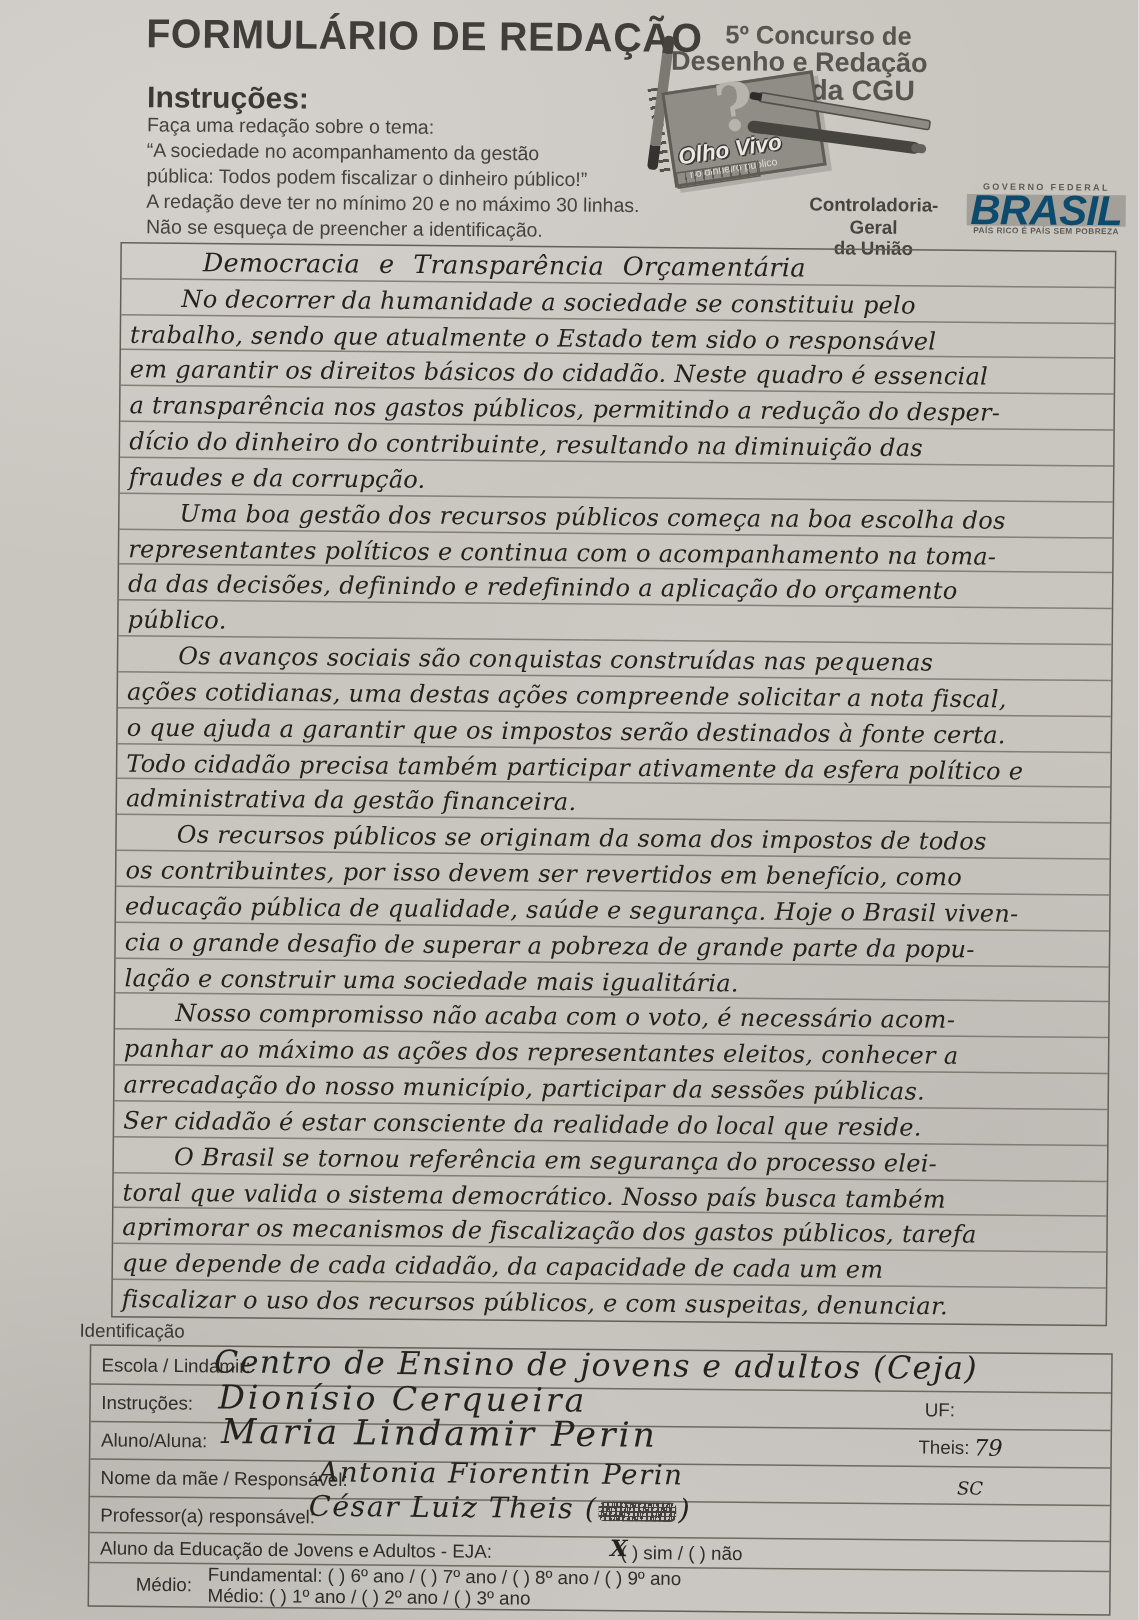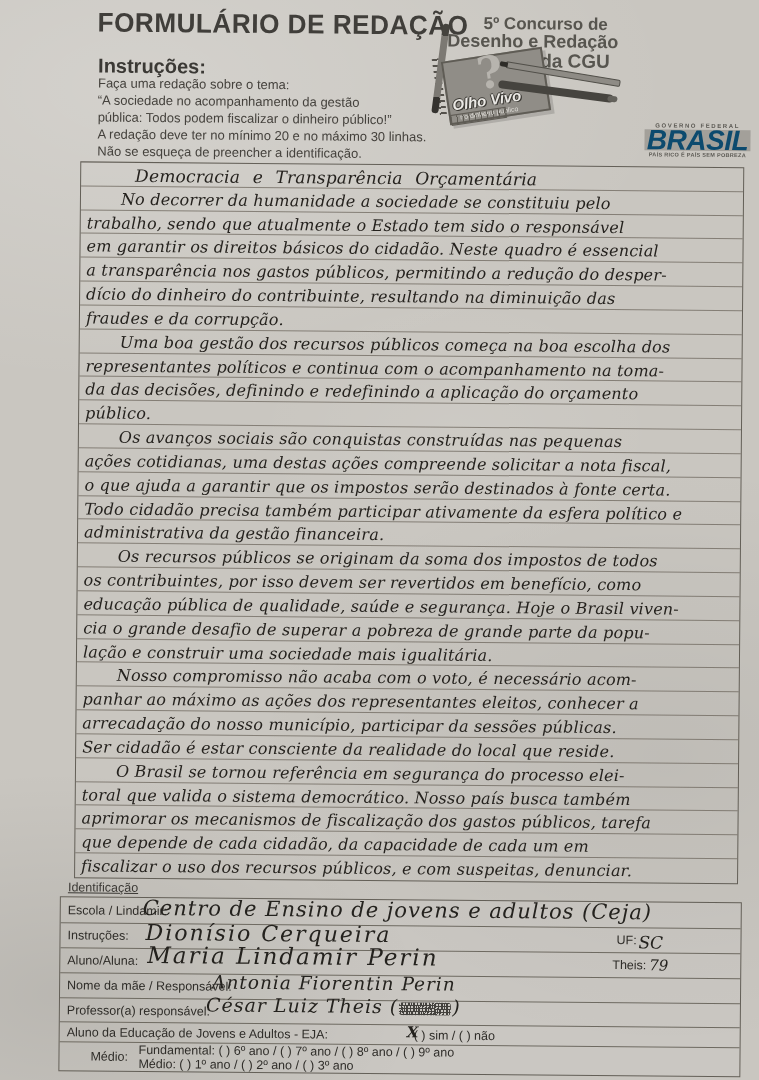--- a/index.html
+++ b/index.html
@@ -71,21 +71,21 @@
   .row { flex:none; height:23.83px; box-sizing:border-box;
     border-bottom:1px solid rgba(108,102,92,.75);
     font-family:"DejaVu Serif", serif; font-style:italic; color:#25221e;
     font-size:16px; line-height:26px; letter-spacing:.2px;
     white-space:nowrap; overflow:visible; padding-left:6px; }
   .row:last-child { border-bottom:none; }
   .row.p { padding-left:40px; }
   .row.t { padding-left:54px; font-size:17px; word-spacing:7px; }
 
   
-  .id-label { position:absolute; left:71px; top:883px; font-size:12.5px; color:#3b3935;text-decoration:underline; }
+  .id-label { position:absolute; left:56px; top:883px; font-size:12.5px; color:#3b3935; }
   .id-box { position:absolute; left:63px; top:899px; width:682px; height:175px;
     border:1px solid #635f57; box-sizing:border-box; background:rgba(255,255,255,.03); }
   .id-row { position:relative; box-sizing:border-box; border-bottom:1px solid #6e6a61;
     padding-left:7px; font-size:12.5px; color:#2f2d29; white-space:nowrap; }
   .r1 { height:26px; line-height:26px; }
   .r2 { height:25px; line-height:25px; }
   .r3 { height:25px; line-height:25px; }
   .r4 { height:25px; line-height:25px; }
   .r5 { height:24px; line-height:24px; }
   .r6 { height:20px; line-height:20px; }
@@ -94,21 +94,21 @@
   .idade-label { position:absolute; left:552px; top:0; }
   .eja-options { position:absolute; left:354px; top:0; }
   .serie-label { flex:none; padding-left:24px; width:48px; line-height:28px; }
   .serie-lines { font-size:12.5px; line-height:13.5px; padding-top:1px; }
 
   
   .hw { position:absolute; font-family:"DejaVu Serif", serif; font-style:italic;
     color:#24221e; white-space:nowrap; z-index:3; }
   .hw-school  { left:146px; top:898px; font-size:21px; letter-spacing:1px; }
   .hw-city    { left:149px; top:922px; font-size:22px; letter-spacing:2px; }
-  .hw-uf      { left:642px; top:930px; font-size:17px;font-style:italic; }
+  .hw-uf      { left:642px; top:983px; font-size:12px;font-style:italic; }
   .hw-student { left:151px; top:944px; font-size:23px; letter-spacing:2px; }
   .hw-age     { left:653px; top:954px; font-size:15px; }
   .hw-mother  { left:216px; top:973px; font-size:18.5px; letter-spacing:1px; }
   .hw-teacher { left:210px; top:995px; font-size:19px; letter-spacing:1px; }
   .hw-x       { left:411px; top:1023px; font-size:15px; font-weight:bold; }
   .scribble { display:inline-block; vertical-align:middle; width:52px; height:13px;
     margin:0 1px; border-radius:4px; opacity:.85;
     background:
       repeating-linear-gradient(100deg, #2c2a26 0 1px, transparent 1px 3px),
       repeating-linear-gradient(80deg,  #2c2a26 0 1px, transparent 1px 4px),
@@ -135,20 +135,24 @@
     <div class="pencil-v"></div>
     <div class="notebook">
       <span class="qmark">?</span>
       <span class="olho">Olho Vivo</span>
       <span class="olho-sub">no dinheiro público</span>
     </div>
     <div class="gridstrip"></div>
     <div class="pen-thin"></div>
     <div class="pen-thick"></div>
 
+    <div class="cgu-block">
+      <div>Controladoria-Geral</div>
+      <div>da União</div>
+    </div>
     <div class="brasil">
       <div class="brasil-top">GOVERNO FEDERAL</div>
       <span class="brasil-name">BRASIL</span>
       <div class="brasil-bottom">PAÍS RICO É PAÍS SEM POBREZA</div>
     </div>
 
     <div class="essay">
       <div class="row t">Democracia e Transparência Orçamentária</div>
       <div class="row p">No decorrer da humanidade a sociedade se constituiu pelo</div>
       <div class="row">trabalho, sendo que atualmente o Estado tem sido o responsável</div>

